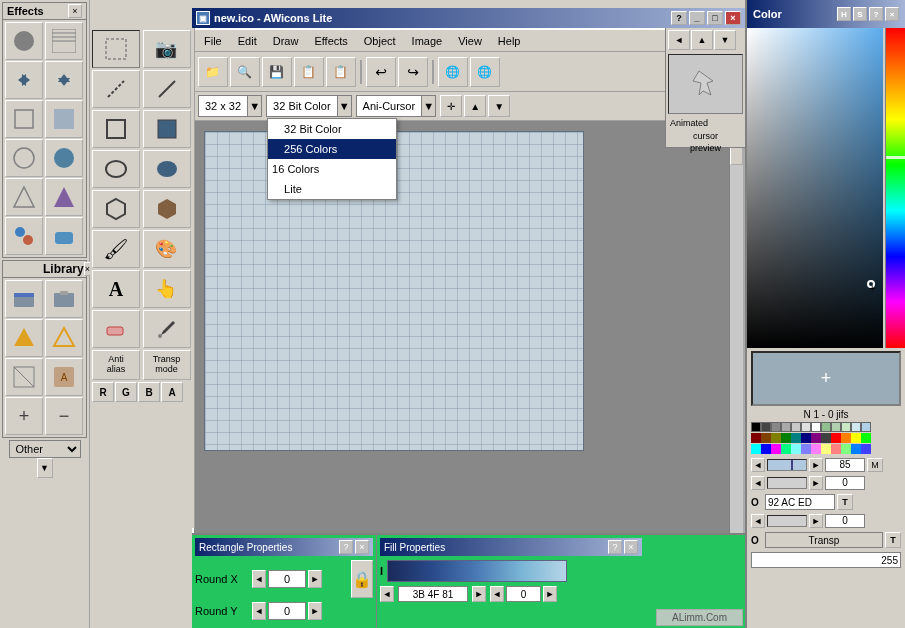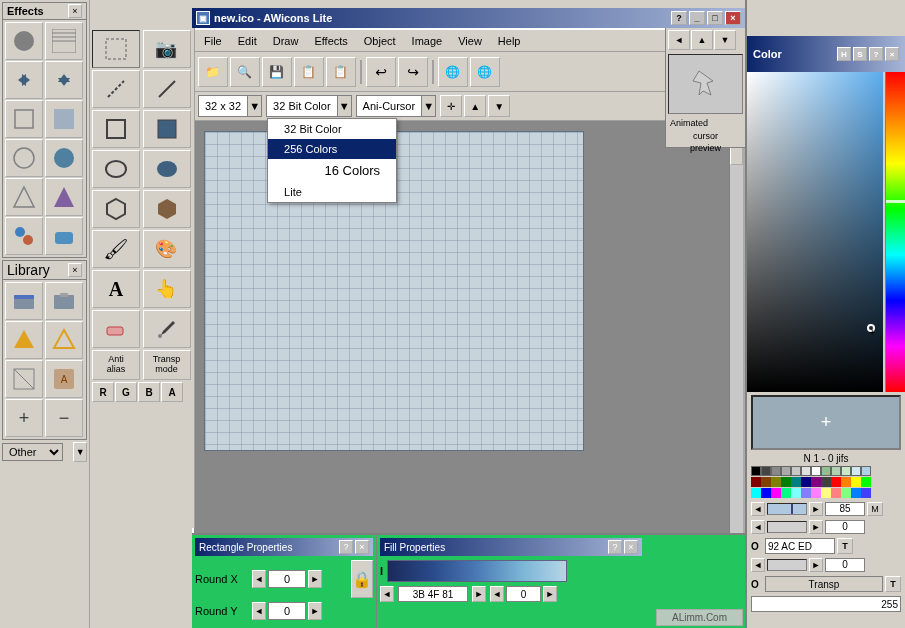--- a/index.html
+++ b/index.html
@@ -13,21 +13,21 @@
     .tb-btn { width: 16px; height: 14px; background: #c0c0c0; border: 1px outset #fff; display: flex; align-items: center; justify-content: center; font-size: 9px; cursor: pointer; color: #000; }
 
     
     .menu-bar { background: #d4d0c8; height: 22px; display: flex; align-items: center; padding: 0 2px; border-bottom: 1px solid #a0a0a0; }
     .menu-item { padding: 2px 8px; cursor: pointer; font-size: 11px; color: #000; }
 
     
     .toolbar { background: #d4d0c8; height: 40px; display: flex; align-items: center; padding: 2px 4px; gap: 2px; border-bottom: 1px solid #a0a0a0; }
     .tb-tool { width: 30px; height: 30px; background: #d4d0c8; border: 1px outset #fff; display: flex; align-items: center; justify-content: center; cursor: pointer; font-size: 14px; }
     .tb-separator { width: 2px; height: 24px; background: #a0a0a0; margin: 0 2px; }
-    .color-title { background: linear-gradient(to right, #0a246a, #a6b5d7); color: white; font-size: 11px; font-weight: bold; padding: 2px 6px; display: flex; align-items: center; justify-content: space-between; height: 36px; margin-top: 36px; }
+    .color-title { background: linear-gradient(to right, #0a246a, #a6b5d7); color: white; font-size: 11px; font-weight: bold; padding: 2px 6px; display: flex; align-items: center; justify-content: space-between; height: 28px; }
     .ct-btn { width: 14px; height: 14px; background: #c0c0c0; border: 1px outset #fff; font-size: 8px; display: flex; align-items: center; justify-content: center; cursor: pointer; }
   </style>
 </head>
 <body>
 
 <div style="position:relative; width:905px; height:628px; overflow:hidden; background:#d4d0c8;">
 
   <div style="position:absolute; left:192px; top:8px; right:160px; height:20px;">
     <div class="title-bar">
       <div class="title-bar-left">
@@ -190,21 +190,21 @@
         <div style="width:14px; height:20px; background:#d4d0c8; border-left:1px solid #808080; display:flex; align-items:center; justify-content:center; cursor:pointer;">▼</div>
       </div>
 
       <div style="position:relative; display:flex; align-items:center; background:#fff; border:1px solid #808080; height:22px;">
         <span style="padding:2px 6px; font-size:11px;">32 Bit Color</span>
         <div style="width:14px; height:20px; background:#d4d0c8; border-left:1px solid #808080; display:flex; align-items:center; justify-content:center; cursor:pointer;">▼</div>
 
         <div style="position:absolute; top:22px; left:0; background:#fff; border:1px solid #808080; box-shadow:2px 2px 4px rgba(0,0,0,0.3); z-index:200; min-width:130px;">
           <div style="padding:4px 16px; font-size:11px; cursor:pointer; color:#000;">32 Bit Color</div>
           <div style="padding:4px 16px; font-size:11px; cursor:pointer; background:#0a246a; color:white;">256 Colors</div>
-          <div style="padding:4px 16px; font-size:13px; cursor:pointer; color:#000;text-align:right;">16 Colors</div>
+          <div style="padding:4px 4px; font-size:11px; cursor:pointer; color:#000;">16 Colors</div>
           <div style="padding:4px 16px; font-size:11px; cursor:pointer; color:#000;">Lite</div>
         </div>
       </div>
 
       <div style="display:flex; align-items:center; background:#fff; border:1px solid #808080; height:22px;">
         <span style="padding:2px 6px; font-size:11px;">Ani-Cursor</span>
         <div style="width:14px; height:20px; background:#d4d0c8; border-left:1px solid #808080; display:flex; align-items:center; justify-content:center; cursor:pointer;">▼</div>
       </div>
 
       <div style="display:flex; align-items:center; gap:2px;">
@@ -317,21 +317,21 @@
         <div style="width:38px; height:38px; background:#d4d0c8; border:1px outset #fff; display:flex; align-items:center; justify-content:center; cursor:pointer;">
           <svg width="24" height="24">
               <rect x="3" y="8" width="18" height="12" rx="3" fill="#5090c0"></rect>
             </svg>
         </div>
       </div>
     </div>
 
     <div style="border:1px solid #808080; margin:2px;">
       <div style="background:#d4d0c8; display:flex; align-items:center; justify-content:space-between; padding:1px 4px; border-bottom:1px solid #808080;">
-        <span style="font-size:14px; font-weight:normal;">Library</span>
+        <span style="font-size:12px; font-weight:bold;margin-left:36px;">Library</span>
         <div style="width:14px; height:14px; background:#d4d0c8; border:1px outset #fff; display:flex; align-items:center; justify-content:center; font-size:9px; cursor:pointer;">×</div>
       </div>
       <div style="display:grid; grid-template-columns:repeat(2,1fr); gap:1px; padding:2px;">
         <div style="width:38px; height:38px; background:#d4d0c8; border:1px outset #fff; display:flex; align-items:center; justify-content:center; cursor:pointer;">
           <svg width="24" height="24">
               <rect x="2" y="6" width="20" height="14" fill="#8090a0" rx="1"></rect>
               <rect x="2" y="6" width="20" height="4" fill="#5070c0" rx="1"></rect>
             </svg>
         </div>
         <div style="width:38px; height:38px; background:#d4d0c8; border:1px outset #fff; display:flex; align-items:center; justify-content:center; cursor:pointer;">
@@ -369,21 +369,21 @@
         </div>
         <div style="width:38px; height:38px; background:#d4d0c8; border:1px outset #fff; display:flex; align-items:center; justify-content:center; cursor:pointer;">
           <svg width="24" height="24">
               <text x="12" y="18" text-anchor="middle" font-size="18" fill="#404040">−</text>
             </svg>
         </div>
       </div>
     </div>
 
     <div style="margin:2px;">
-      <div style="display:flex; align-items:center; gap:10px;">
+      <div style="display:flex; align-items:center; gap:0;flex-direction:column;">
         <select style="background:#d4d0c8; border:1px solid #808080; font-size:11px; padding:1px 2px; width:72px;">
           <option>Other</option>
         </select>
         <div style="width:16px; height:20px; background:#d4d0c8; border:1px outset #fff; display:flex; align-items:center; justify-content:center; cursor:pointer; font-size:9px;">▼</div>
       </div>
     </div>
 
   </div>
 
   <div style="position:absolute; left:90px; top:28px; width:105px; height:500px; background:#d4d0c8; border-right:1px solid #a0a0a0; padding:2px;">

